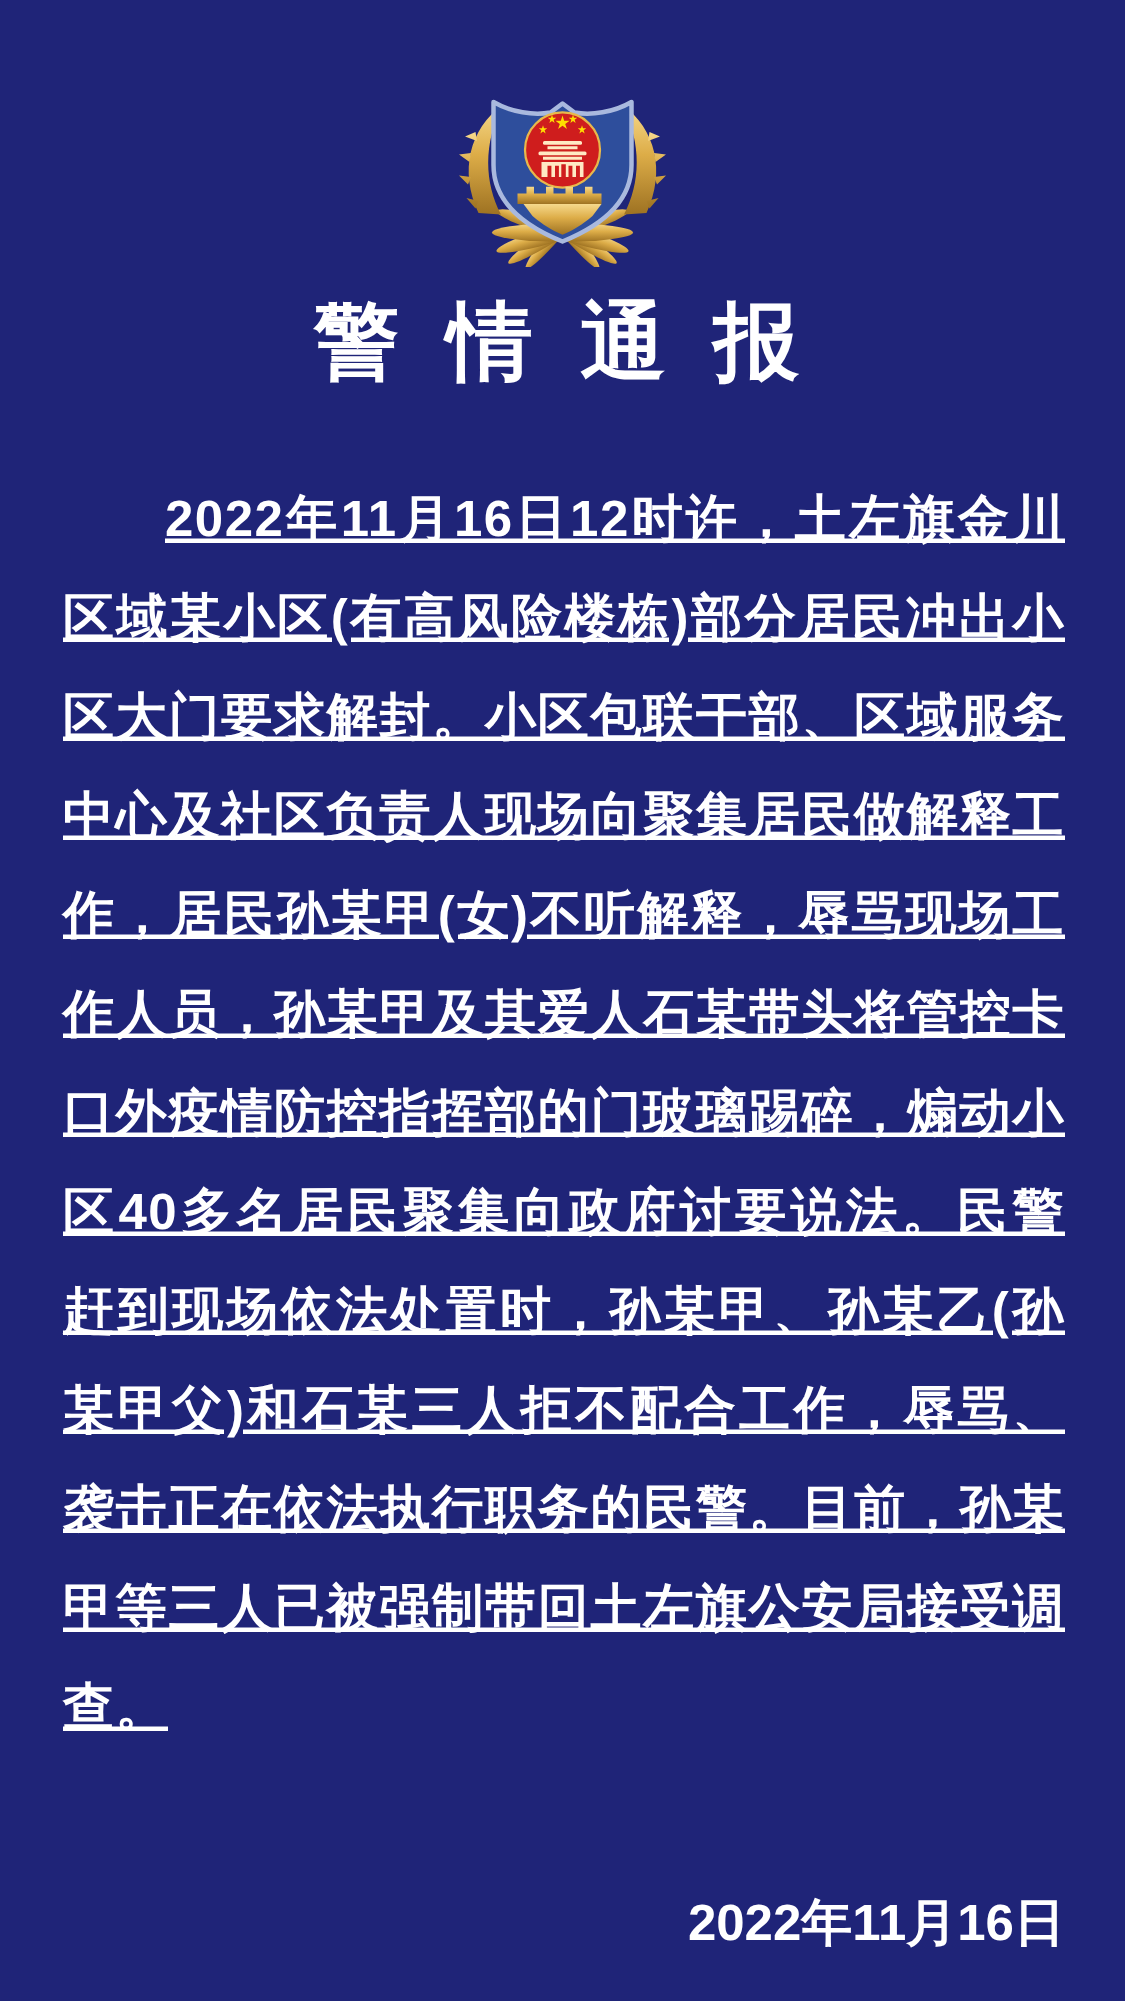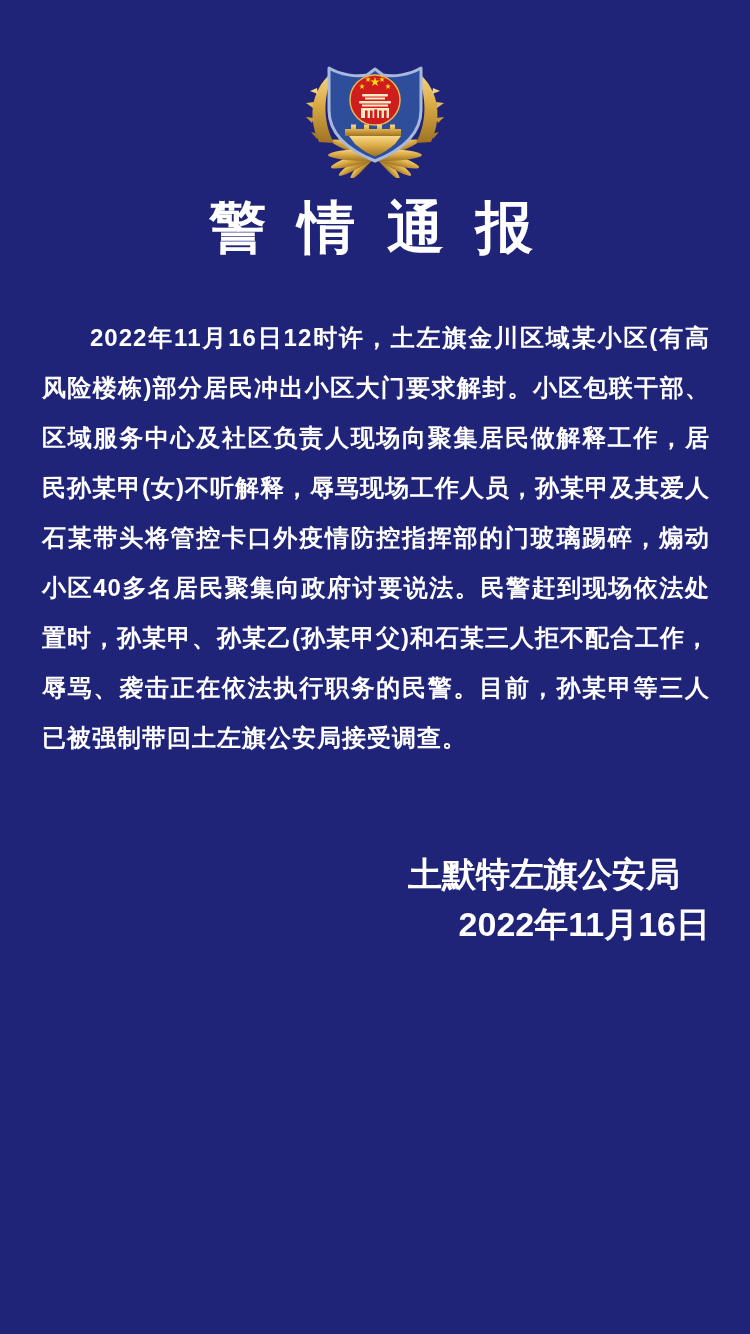--- a/index.html
+++ b/index.html
@@ -23,24 +23,25 @@
     margin: 12px 0 0 0;
     text-align: center;
     font-size: 57px;
     font-weight: bold;
     letter-spacing: 8px;
     color: #ffffff;
     white-space: pre;
   }
   .content {
     margin: 46px 40px 0 42px;
-    font-size: 24px;
-    line-height: 50px;
+    font-size: 34px;
+    line-height: 66px;
     text-align: justify;
     letter-spacing: 1px;
+    text-decoration: underline;
   }
   .content p {
     margin: 0;
     text-indent: 2em;
   }
   .signature {
     margin: 86px 40px 0 0;
     text-align: right;
     font-size: 34px;
     line-height: 50px;
@@ -122,17 +123,16 @@
     </svg>
   </div>
 
   <h1 class="notice-title">警 情 通 报</h1>
 
   <div class="content">
     <p>2022年11月16日12时许，土左旗金川区域某小区(有高风险楼栋)部分居民冲出小区大门要求解封。小区包联干部、区域服务中心及社区负责人现场向聚集居民做解释工作，居民孙某甲(女)不听解释，辱骂现场工作人员，孙某甲及其爱人石某带头将管控卡口外疫情防控指挥部的门玻璃踢碎，煽动小区40多名居民聚集向政府讨要说法。民警赶到现场依法处置时，孙某甲、孙某乙(孙某甲父)和石某三人拒不配合工作，辱骂、袭击正在依法执行职务的民警。目前，孙某甲等三人已被强制带回土左旗公安局接受调查。</p>
   </div>
 
   <div class="signature">
-    <div class="issuer">土默特左旗公安局</div>
     <div class="date">2022年11月16日</div>
   </div>
 
 </div>
 
 </body></html>

